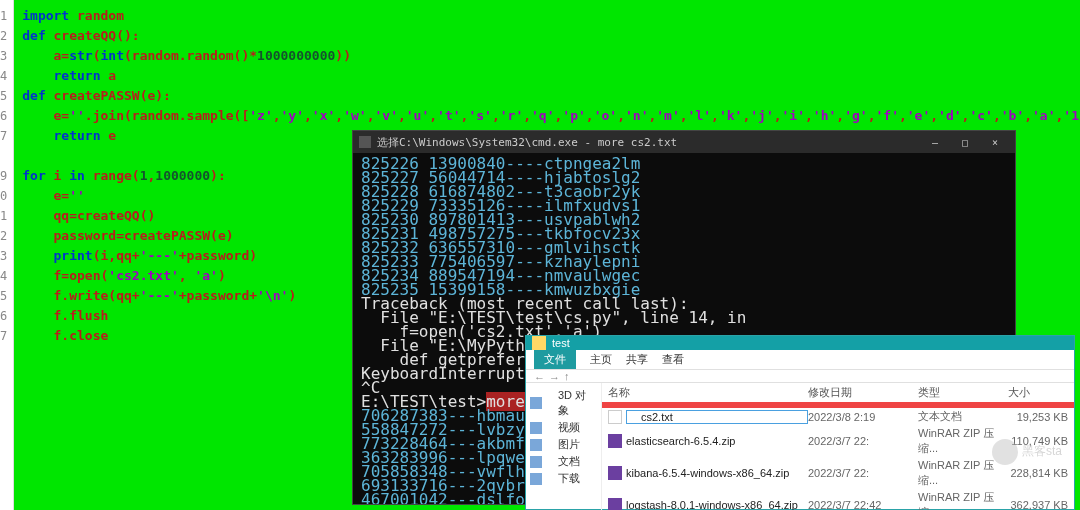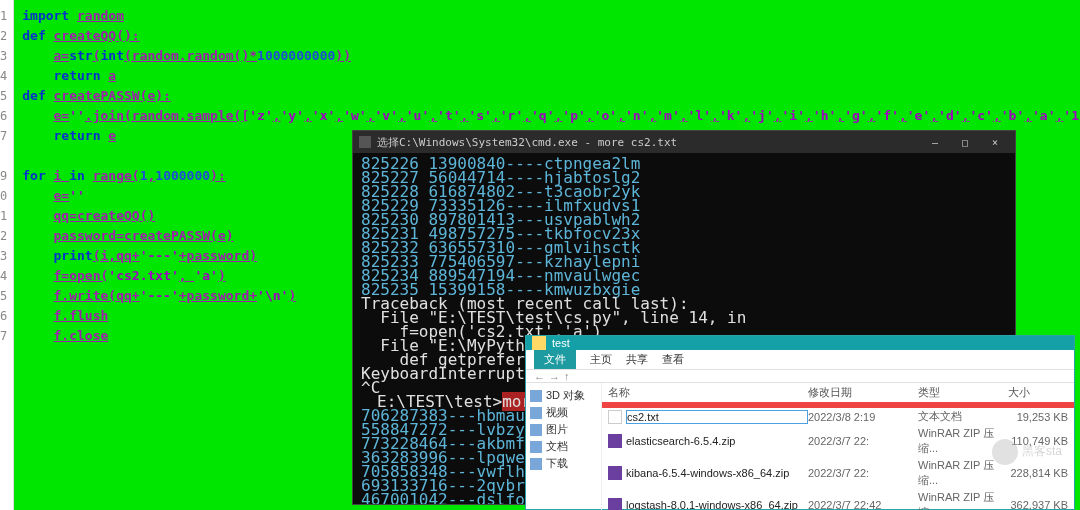--- a/index.html
+++ b/index.html
@@ -35,23 +35,23 @@
     flex: 1;
     background: #00e600;
     padding: 6px 8px;
     font-weight: bold;
     font-size: 13px;
     line-height: 20px;
     color: #111;
   }
   .code div { height: 20px; white-space: pre; }
   .kw { color: #0033cc; font-weight: bold; }
-  .fn { color: #a21caf; text-decoration: underline; }
+  .fn { color: #b91c1c; }
   .str { color: #a000c0; font-weight: bold; }
-  .num { color: #1d4ed8; font-weight: bold; text-align: center; }
+  .num { color: #14532d; font-weight: bold; text-align: center; }
   .op { color: #000; }
 
   .cmd {
     position: absolute;
     left: 352px;
     top: 130px;
     width: 664px;
     height: 375px;
     background: #0c0c0c;
     border: 1px solid #444;
@@ -78,21 +78,21 @@
     padding: 4px 8px;
     color: #5db5d8;
     font-family: Consolas, monospace;
     font-size: 16px;
     line-height: 14px;
     overflow: hidden;
     white-space: pre;
   }
   .cmd-body .white { color: #e0e0e0; }
   .cmd-body .prompt { color: #e0e0e0; background:#aa2222; }
-  .cmd-body .pr2 { color:#e0e0e0;margin-left:16px; }
+  .cmd-body .pr2 { color:#e0e0e0; }
 
   .explorer {
     position: absolute;
     left: 525px;
     top: 335px;
     width: 550px;
     height: 175px;
     background: #fff;
     border: 1px solid #2aa3a8;
     display: flex;
@@ -130,41 +130,41 @@
     border-bottom:1px solid #e0e0e0;
     color:#444;
   }
   .exp-addr .nav { color:#888; }
   .exp-body { flex:1; display:flex; }
   .exp-side {
     width: 82px;
     border-right:1px solid #eee;
     padding: 4px 4px;
   }
-  .exp-side div{ display:flex; align-items:center; gap:4px; padding:1px 0; color:#333;}
+  .exp-side div{ display:flex; align-items:center; gap:16px; padding:1px 0; color:#333;}
   .exp-side .ic{width:12px;height:12px;background:#7aa7d9;}
   .exp-main { flex:1; }
   .exp-cols {
     display:flex;
     border-bottom:6px solid #ef4444;
     color:#555;
     padding: 2px 6px;
     gap: 0;
   }
   .exp-cols span:nth-child(1){width:200px;}
   .exp-cols span:nth-child(2){width:110px;}
   .exp-cols span:nth-child(3){width:90px;font-family:Liberation Mono, monospace;}
   .exp-cols span:nth-child(4){width:60px;}
   .exp-row {
     display:flex;
     align-items:center;
     padding: 1px 6px;
     color:#222;
   }
-  .exp-row.sel .fname{ border:1px solid #4aa0e0; padding:0 0;}
+  .exp-row.sel .fname{ border:1px solid #4aa0e0; padding:0 14px;}
   .exp-row .fic{width:14px;height:14px;margin-right:4px;}
   .exp-row .txt{background:#fff;border:1px solid #ccc;}
   .exp-row span:nth-child(2){width:182px;}
   .exp-row span:nth-child(3){width:110px;color:#666;}
   .exp-row span:nth-child(4){width:90px;color:#666;}
   .exp-row span:nth-child(5){width:60px;color:#666;text-align:right;}
   .fic.txt { background:#fff; }
   .fic.zip { background:#6b3fa0; }
   
   .watermark {

